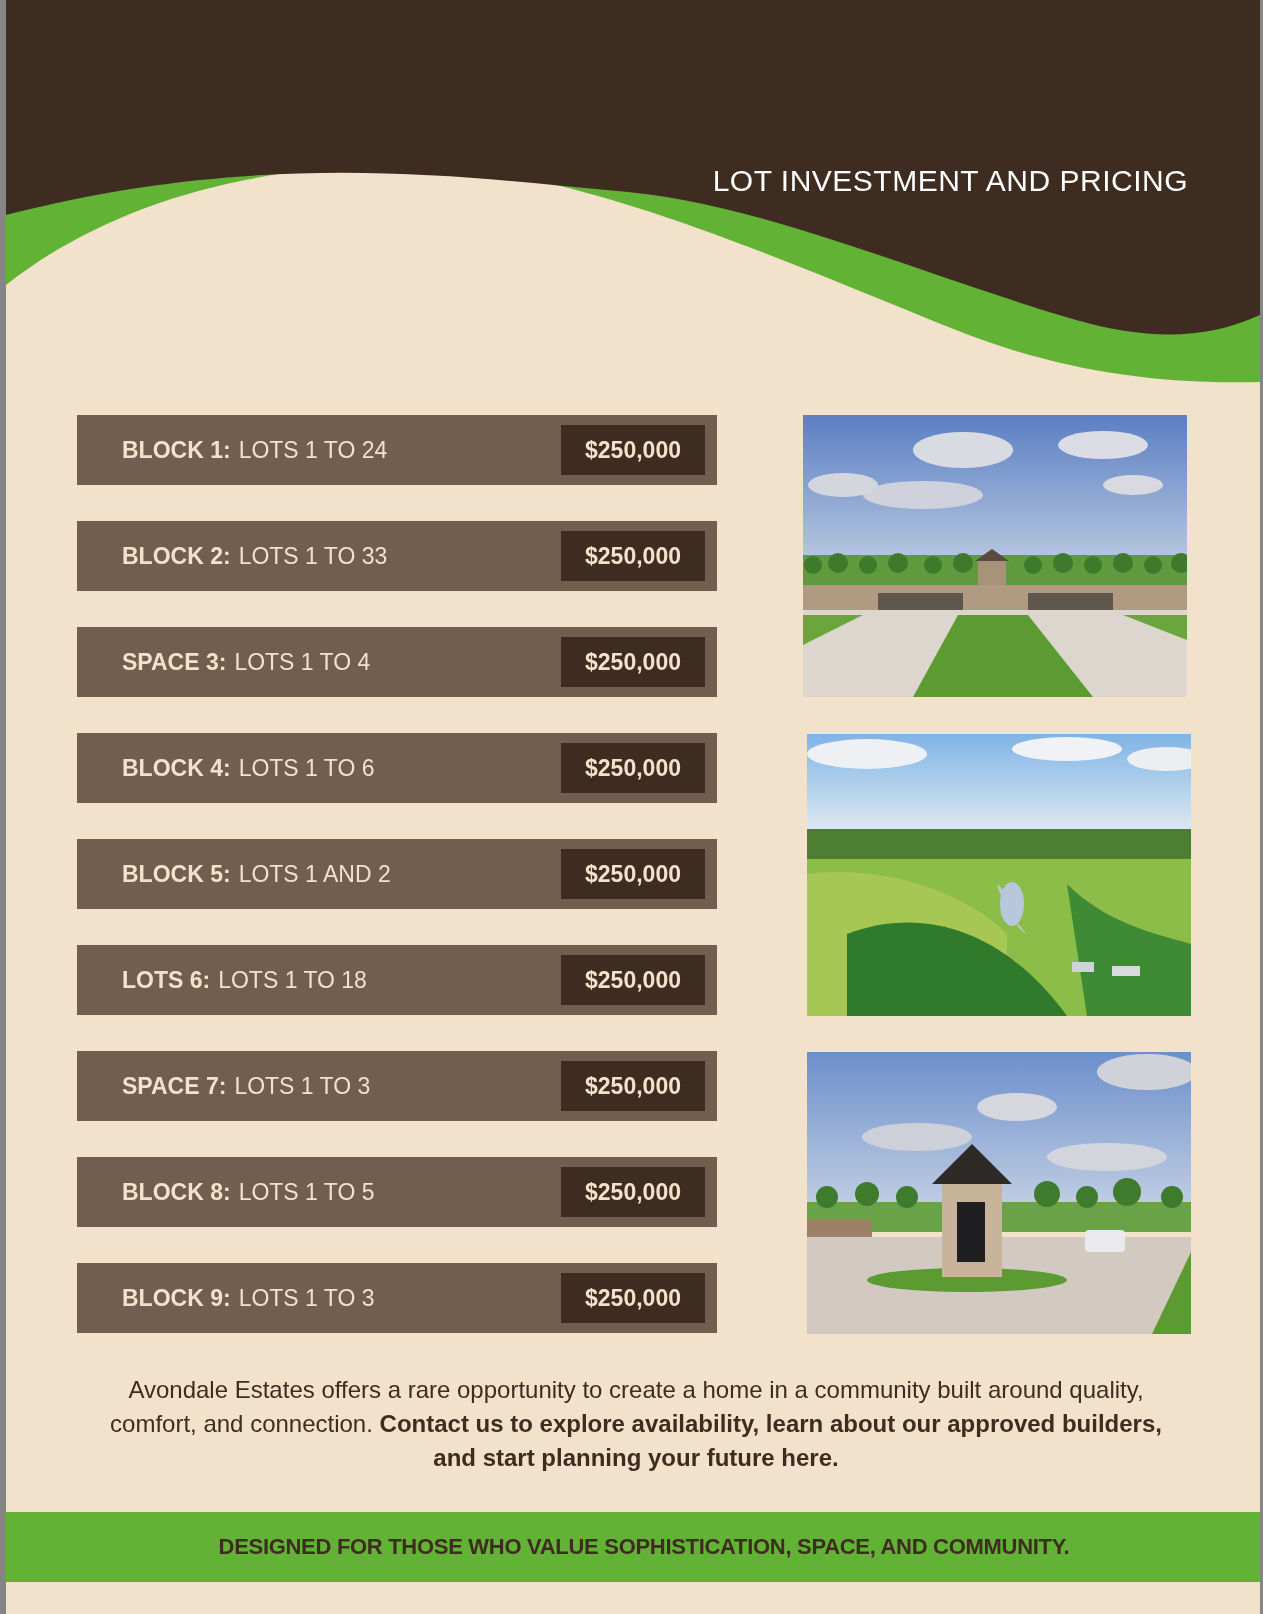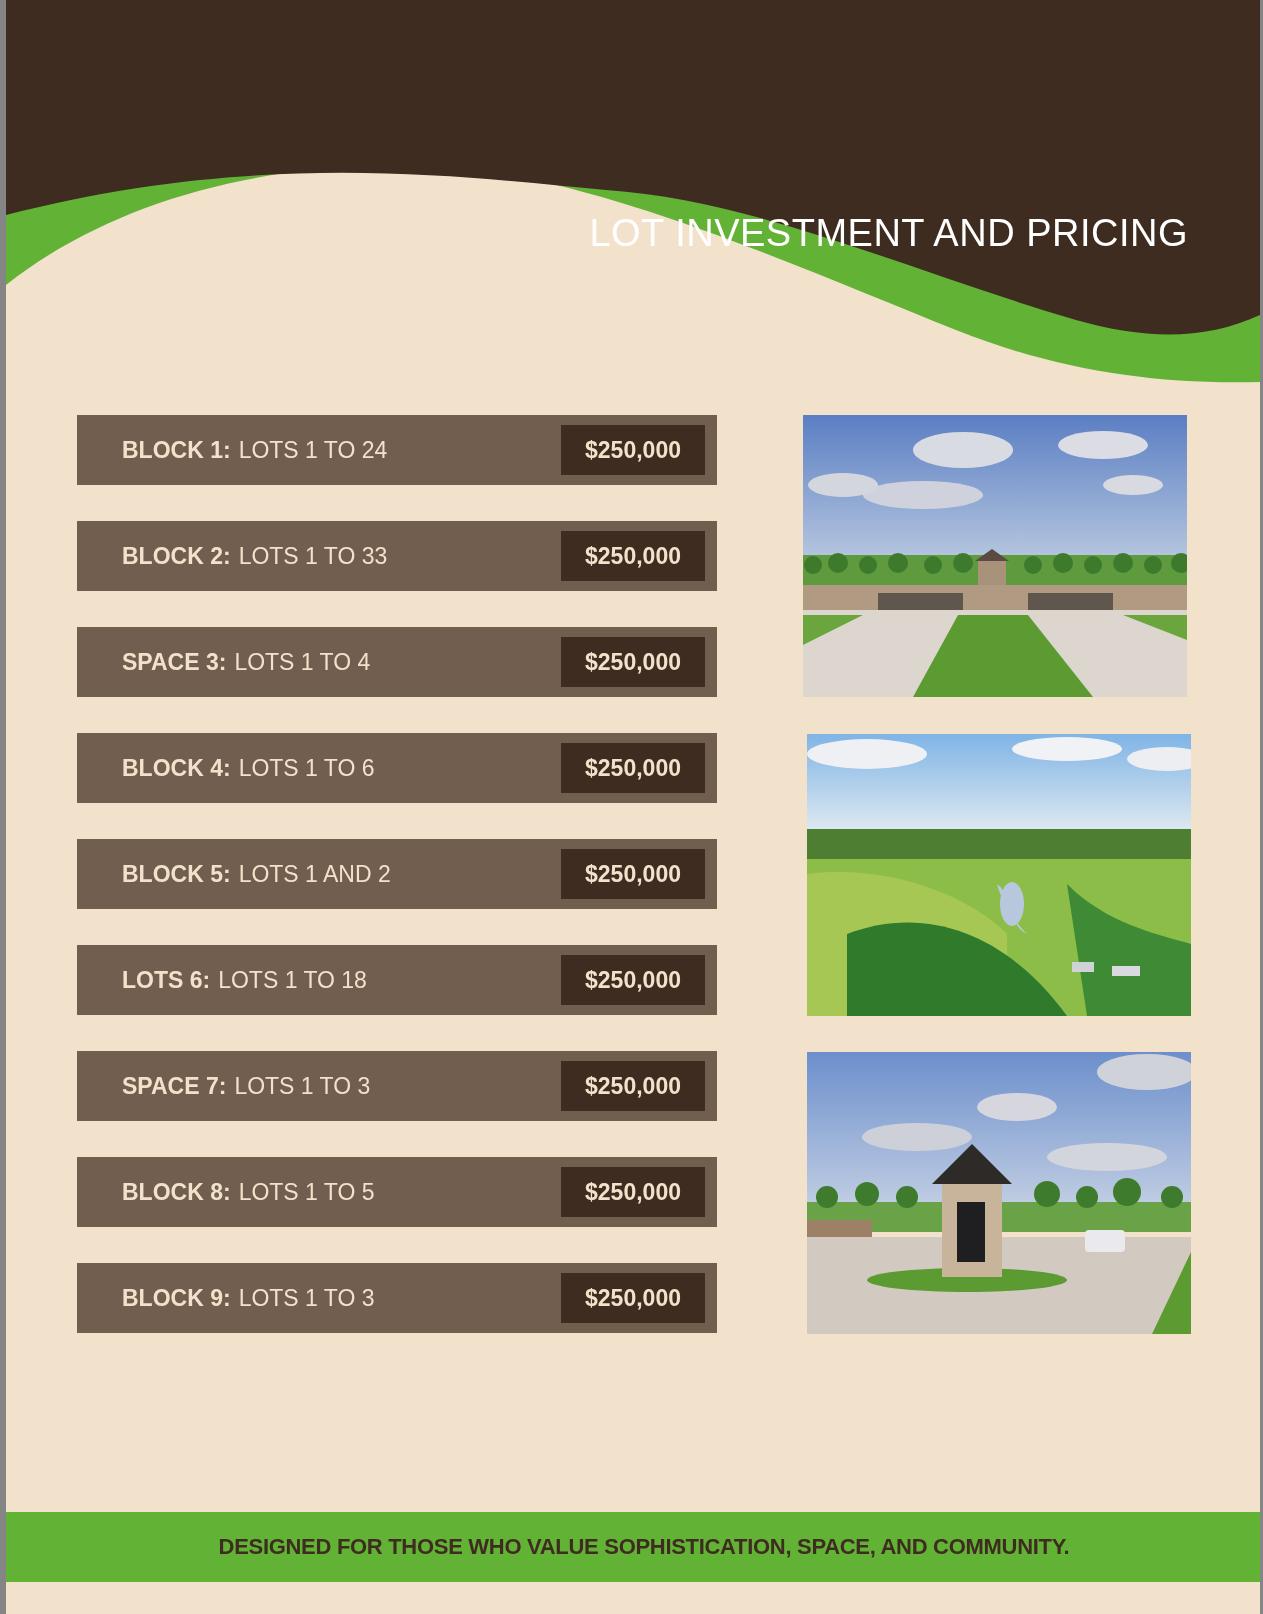--- a/index.html
+++ b/index.html
@@ -28,24 +28,23 @@
     font-size: 62px;
     letter-spacing: 1px;
     font-weight: normal;
     white-space: nowrap;
   }
   .subtitle {
     position: absolute;
     right: 72px; top: 164px;
     color: #ffffff;
     font-family: "Liberation Sans", sans-serif;
-    font-size: 38px;
+    font-size: 30px;
     letter-spacing: 0.5px;
     white-space: nowrap;
-    margin-top: 48px;
   }
   .blocks {
     position: absolute;
     left: 71px; top: 415px;
     width: 640px;
   }
   .block-row {
     position: relative;
     width: 640px; height: 70px;
     background: #725e4e;
@@ -272,17 +271,20 @@
       <rect y="185" width="384" height="97" fill="#d2cac0"></rect>
       <ellipse cx="160" cy="228" rx="100" ry="12" fill="#5c9b32"></ellipse>
       <polygon points="384,200 345,282 384,282" fill="#5c9b32"></polygon>
       <rect x="135" y="130" width="60" height="95" fill="#c7b49a"></rect>
       <polygon points="125,132 165,92 205,132" fill="#2d2a28"></polygon>
       <rect x="150" y="150" width="28" height="60" fill="#1f1f22"></rect>
       <rect x="278" y="178" width="40" height="22" rx="4" fill="#e9e9ee"></rect>
     </svg>
   </div>
 
+  <p class="blurb">
+    <span>Avondale Estates offers a rare opportunity to create a home in a community built around quality, comfort, and connection. </span><b>Contact us to explore availability, learn about our approved builders, and start planning your future here.</b>
+  </p>
 
   <div class="footer-band">
     <span class="footer-text">DESIGNED FOR THOSE WHO VALUE SOPHISTICATION, SPACE, AND COMMUNITY.</span>
   </div>
 </div>
 
 </body></html>

